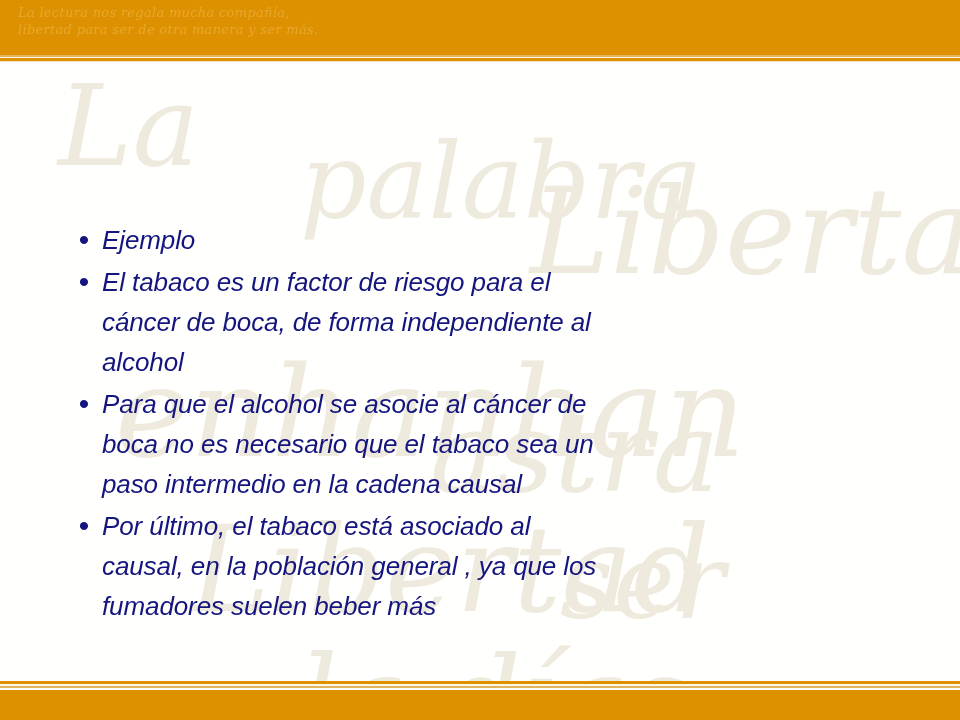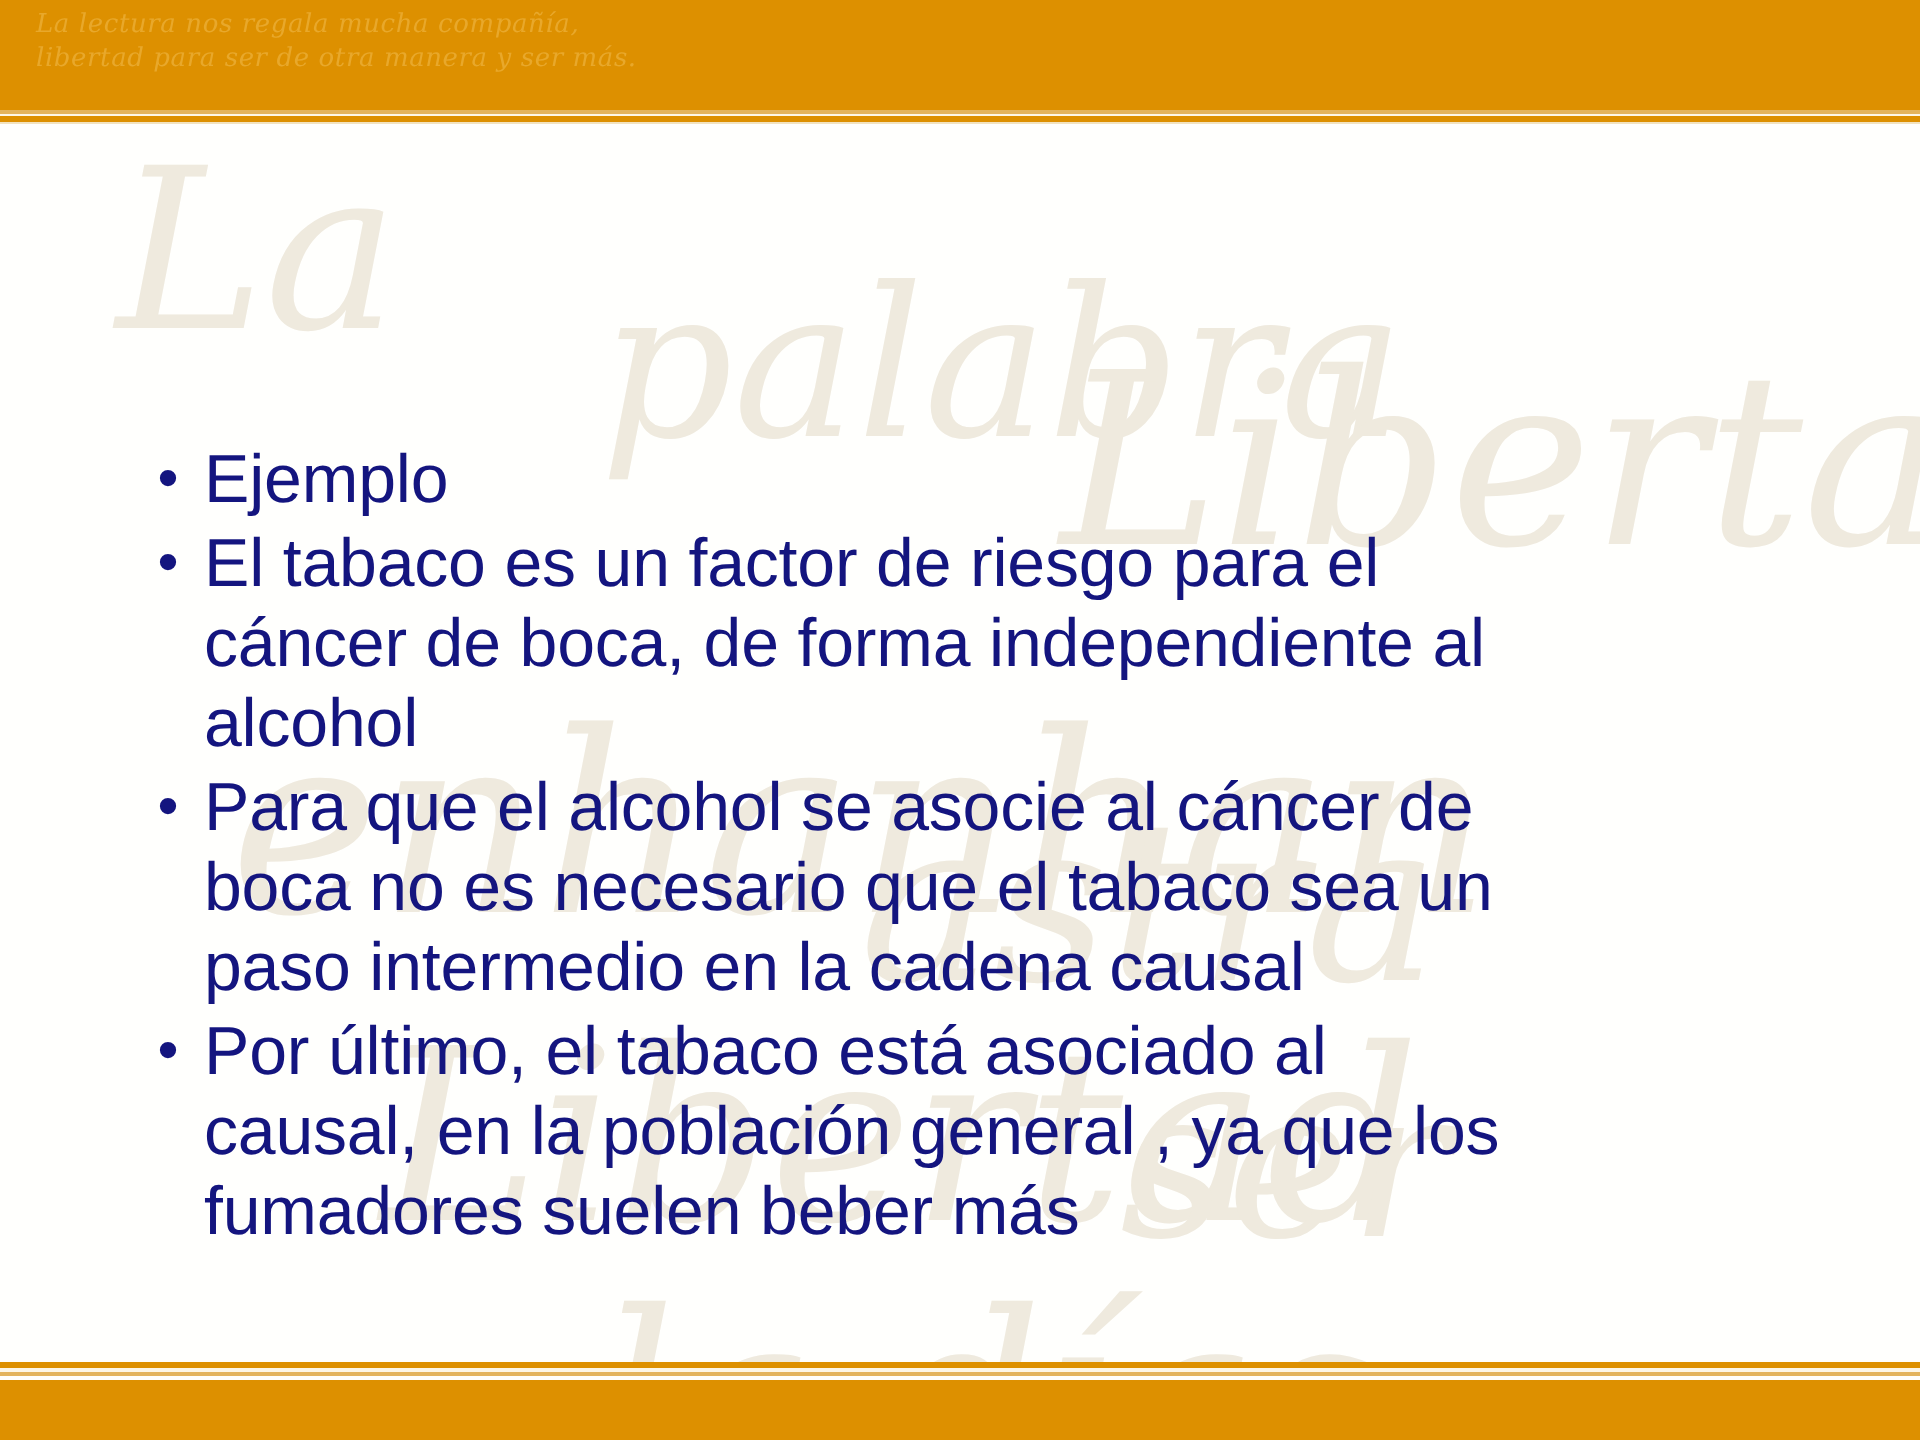--- a/index.html
+++ b/index.html
@@ -130,25 +130,26 @@
   .bullet-mark {
     flex: 0 0 auto;
     width: 36px;
     font-size: 30px;
     line-height: 40px;
     text-align: center;
     color: #14157f;
   }
   .bullet-text {
     flex: 1 1 auto;
-    font-size: 34px;
+    font-size: 26px;
     line-height: 40px;
     font-weight: normal;
     letter-spacing: -0.1px;
     white-space: pre-line;
+    font-style: italic;
   }
 </style>
 </head>
 <body>
 
 <div class="slide">
 
   <div class="watermark-layer">
     <span class="wm wm-1">La</span>
     <span class="wm wm-2">palabra</span>

